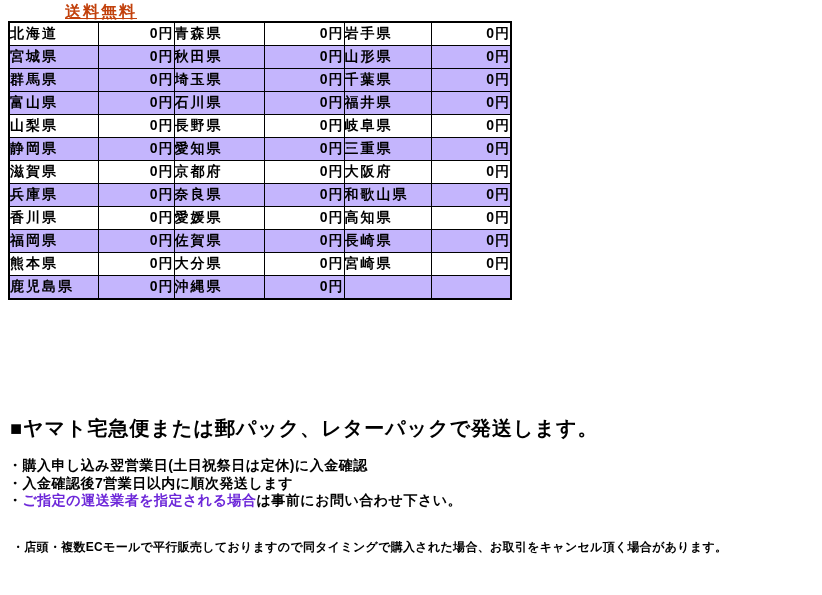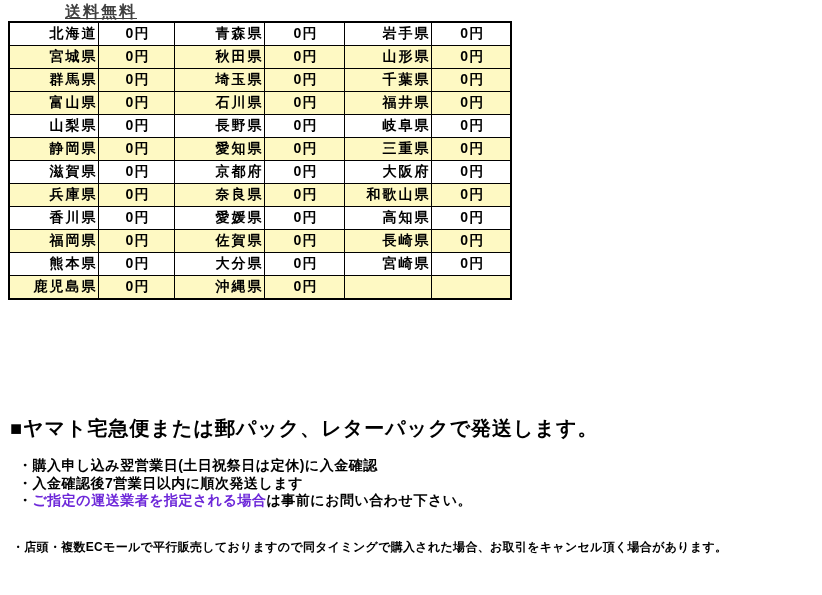--- a/index.html
+++ b/index.html
@@ -8,21 +8,21 @@
     background: #ffffff;
     font-family: "Liberation Sans", sans-serif;
     position: relative;
     overflow: hidden;
   }
   .free-shipping {
     position: absolute;
     left: 65px; top: 2px;
     font-size: 16px;
     font-weight: bold;
-    color: #404040;
+    color: #c2410c;
     text-decoration: underline;
     letter-spacing: 2px;
   }
   table.fee-table {
     position: absolute;
     left: 8px; top: 21px;
     border-collapse: collapse;
     table-layout: fixed;
     width: 502px;
     border: 2px solid #000000;
@@ -30,34 +30,34 @@
   table.fee-table td {
     border: 1px solid #000000;
     height: 22px;
     padding: 0;
     font-size: 14px;
     font-weight: bold;
     color: #000000;
     overflow: hidden;
     white-space: nowrap;
   }
-  table.fee-table td.pref { text-align: right; letter-spacing: 2px; margin-top: 36px; }
-  table.fee-table td.fee  { text-align: center; padding-left: 3px; letter-spacing: 1px; }
-  table.fee-table tr.alt  { background: #fef9c3; }
+  table.fee-table td.pref { text-align: left; letter-spacing: 2px; margin-top: 36px; }
+  table.fee-table td.fee  { text-align: right; padding-left: 3px; letter-spacing: 1px; }
+  table.fee-table tr.alt  { background: #c4b5fd; }
   .heading {
     position: absolute;
     left: 10px; top: 415px;
     font-size: 20px;
     font-weight: bold;
     color: #000000;
     letter-spacing: 1px;
   }
   .bullets {
     position: absolute;
-    left: 18px; top: 457px;
+    left: 8px; top: 457px;
     font-size: 14px;
     font-weight: bold;
     color: #000000;
     line-height: 17.5px;
     letter-spacing: 0.5px;
   }
   .bullets .red { color: #6d28d9; }
   .footnote {
     position: absolute;
     left: 12px; top: 539px;

